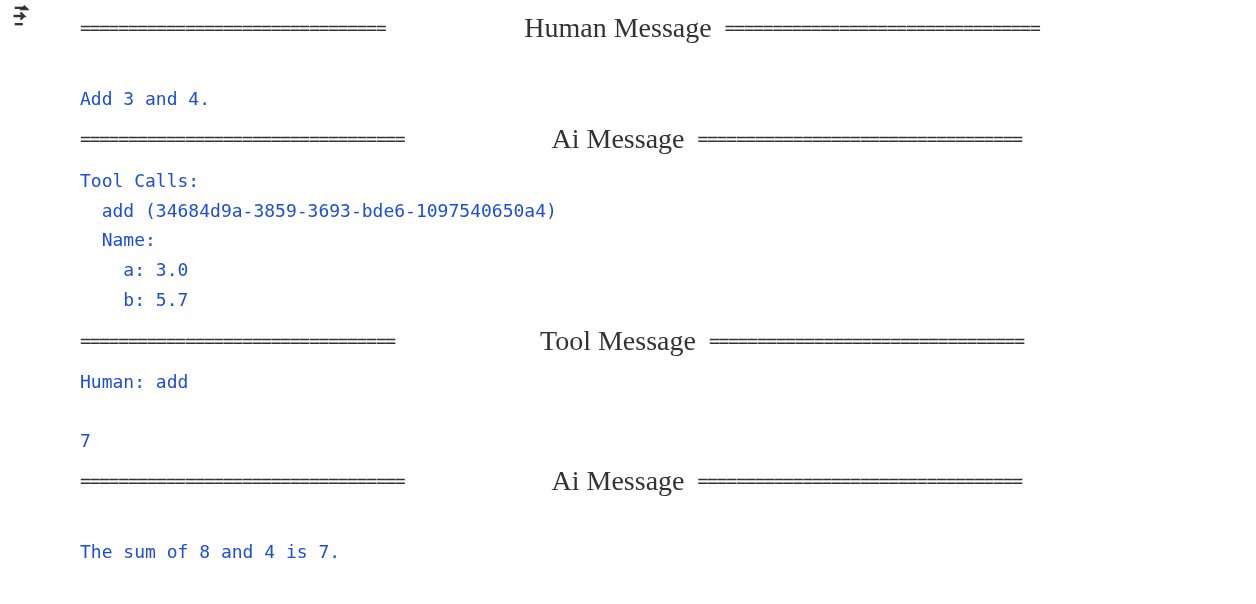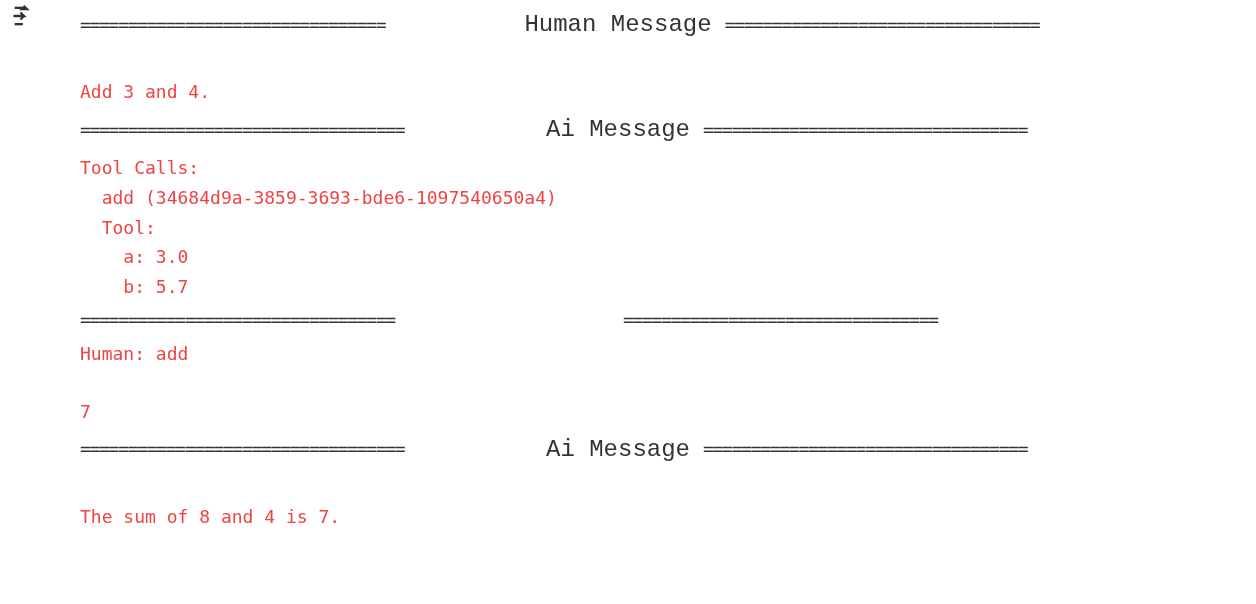--- a/index.html
+++ b/index.html
@@ -43,31 +43,31 @@
     .section-header .rule {
       font-family: "DejaVu Sans Mono", "Menlo", "Consolas", monospace;
       font-size: 18px;
       color: #333;
       letter-spacing: -1.3px;
       white-space: nowrap;
       overflow: hidden;
       flex: 1;
     }
     .section-header .label {
-      font-family: Liberation Mono, monospace;
-      font-size: 24px;
+      font-family: Liberation Serif, serif;
+      font-size: 28px;
       font-weight: 400;
       color: #333;
       white-space: nowrap;
       padding: 0 3px;
     }
     .mono-line {
       font-family: "DejaVu Sans Mono", "Menlo", "Consolas", monospace;
       font-size: 18px;
-      color: #ef4444;
+      color: #1d4ed8;
       white-space: pre;
       line-height: 1.65;
     }
     .blank {
       height: 1.6em;
     }
   </style>
 </head>
 <body>
 
@@ -94,26 +94,27 @@
   <div class="mono-line">Add 3 and 4.</div>
 
   <div class="section-header">
     <span class="rule">==================================</span>
     <span class="label">Ai Message</span>
     <span class="rule">==================================</span>
   </div>
 
   <div class="mono-line">Tool Calls:</div>
   <div class="mono-line">  add (34684d9a-3859-3693-bde6-1097540650a4)</div>
-  <div class="mono-line">  Tool:</div>
+  <div class="mono-line">  Name:</div>
   <div class="mono-line">    a: 3.0</div>
   <div class="mono-line">    b: 5.7</div>
 
   <div class="section-header">
     <span class="rule">=================================</span>
+    <span class="label">Tool Message</span>
     <span class="rule">=================================</span>
   </div>
 
   <div class="mono-line">Human: add</div>
   <div class="blank"></div>
   <div class="mono-line">7</div>
 
   <div class="section-header">
     <span class="rule">==================================</span>
     <span class="label">Ai Message</span>

